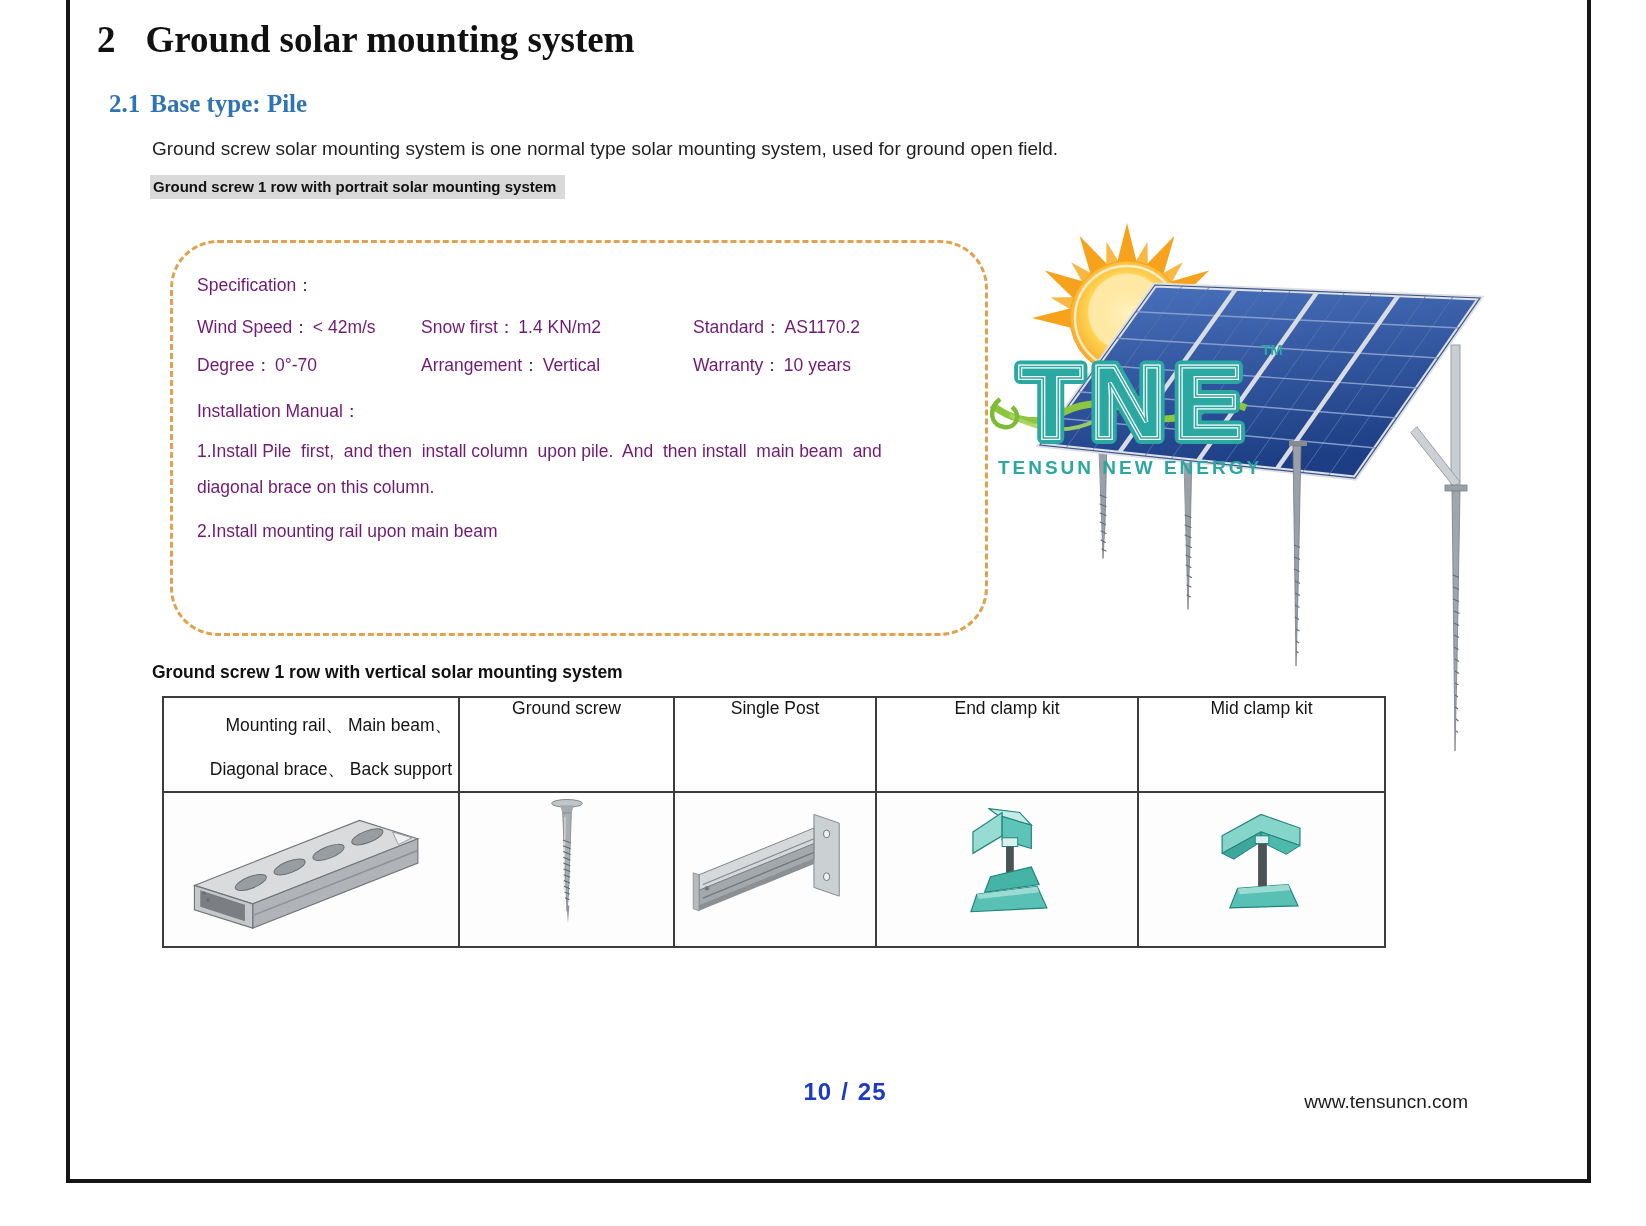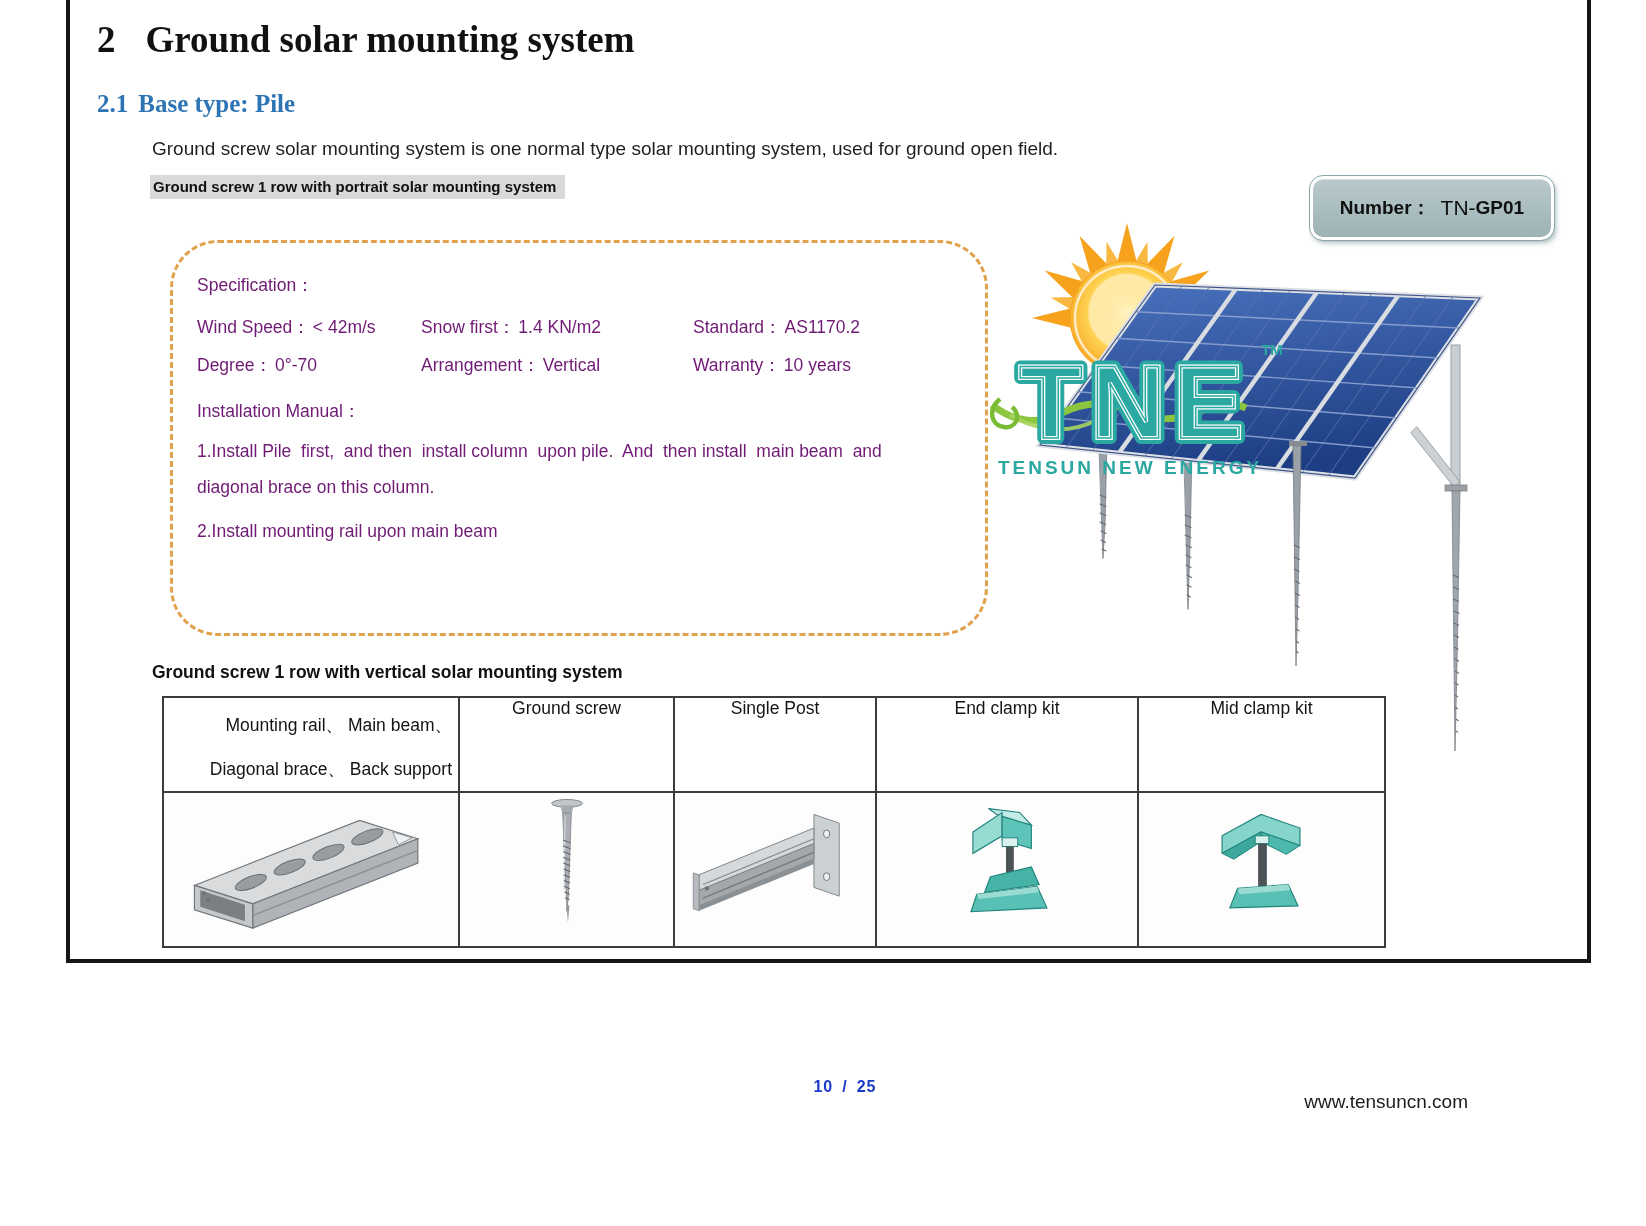--- a/index.html
+++ b/index.html
@@ -1,27 +1,27 @@
 <!DOCTYPE html>
 <html><head>
 <meta charset="utf-8">
 <style>
   html,body{margin:0;padding:0;background:#ffffff;}
   body{width:1646px;height:1226px;position:relative;overflow:hidden;
        font-family:"Liberation Sans","DejaVu Sans",sans-serif;color:#1b1b1b;}
-  .page{position:absolute;left:66px;top:0;width:1525px;height:963px;box-sizing:border-box;
+  .page{position:absolute;left:66px;top:0;width:1525px;height:1183px;box-sizing:border-box;
         background:#ffffff;border-left:4px solid #161616;border-right:4px solid #161616;
         border-bottom:4px solid #161616;}
   .abs{position:absolute;}
   .doc-title{left:27px;top:18px;font-family:"Liberation Serif","DejaVu Serif",serif;
              font-weight:bold;font-size:37px;color:#111;}
   .doc-title .num{margin-right:30px;}
   .sub-heading{left:27px;top:90px;font-family:"Liberation Serif","DejaVu Serif",serif;
                font-weight:bold;font-size:25px;color:#2e74b5;}
-  .sub-heading .num{margin-right:10px;}
+  .sub-heading .num{margin-right:10px;margin-left:12px;}
   .intro{left:82px;top:138px;font-size:19px;color:#1f1f1f;}
   .hl-heading{left:80px;top:175px;font-size:15px;font-weight:bold;background:#d9d9d9;
               padding:3px 9px 4px 3px;color:#111;}
   .badge{left:1240px;top:176px;width:238px;height:58px;z-index:6;
          background:linear-gradient(#b9c9cb,#9db3b6);
          border:3px solid #ffffff;outline:1px solid #8aa6aa;border-radius:13px;
          box-shadow:2px 3px 5px rgba(110,135,140,.55), inset 0 1px 0 #d6e1e2;
          display:flex;align-items:center;justify-content:center;font-size:19px;color:#101010;}
   .badge .lbl{font-weight:bold;margin-right:10px;}
   .badge .code-pre{font-size:21px;}
@@ -33,21 +33,21 @@
   .step{white-space:pre-wrap;}
   .hero{left:850px;top:195px;width:600px;height:580px;z-index:3;pointer-events:none;}
   .tbl-heading{left:82px;top:662px;font-size:17.5px;font-weight:bold;color:#111;}
   .comp-table{left:92px;top:696px;z-index:2;}
   table.ct{border-collapse:collapse;table-layout:fixed;width:1222px;}
   table.ct td{border:2px solid #3c3c3c;vertical-align:top;font-size:17.5px;color:#141414;
               padding:0;overflow:hidden;}
   td.hdr{height:84px;text-align:center;padding-top:15px;border-bottom:3px solid #3c3c3c;}
   td.hdr.first{text-align:right;padding-left:16px;padding-right:6px;line-height:44px;padding-top:5px;}
   td.img-cell{height:153px;text-align:center;vertical-align:middle;background:#fdfdfd;}
-  .page-num{left:675px;top:1078px;width:200px;text-align:center;font-size:16px;font-weight:bold;
+  .page-num{left:675px;top:1078px;width:200px;text-align:center;font-size:24px;font-weight:bold;
             color:#1b3ac5;letter-spacing:1px;}
   .page-num .sep{margin:0 9px;font-weight:bold;}
   .website{right:119px;top:1091px;font-size:19px;color:#1c1c1c;}
 </style>
 </head>
 <body>
 
 <div class="page">
 
   <div class="abs doc-title">
@@ -55,25 +55,20 @@
   </div>
 
   <div class="abs sub-heading">
     <span class="num">2.1</span><span>Base type: Pile</span>
   </div>
 
   <div class="abs intro">Ground screw solar mounting system is one normal type solar mounting system, used for ground open field.</div>
 
   <div class="abs hl-heading">Ground screw 1 row with portrait solar mounting system</div>
 
-  <div class="abs badge">
-    <span class="lbl">Number：</span>
-    <span class="code-pre">TN-</span>
-    <span class="code-bold">GP01</span>
-  </div>
 
   <div class="abs spec-box">
     <div class="spec-line" style="left:24px;top:30px;">Specification：</div>
 
     <div class="spec-line" style="left:24px;top:72px;">
       <span>Wind Speed：</span><span class="val">&lt; 42m/s</span>
     </div>
     <div class="spec-line" style="left:248px;top:72px;">
       <span>Snow first：</span><span class="val">1.4 KN/m2</span>
     </div>

